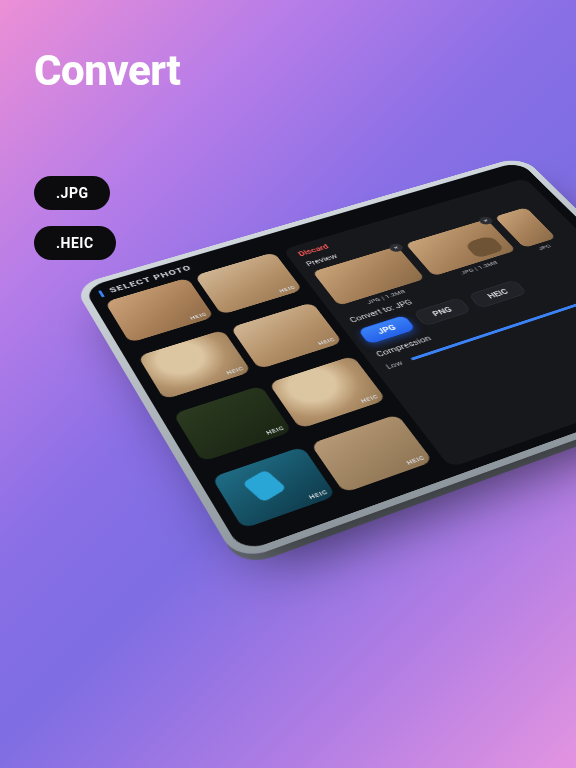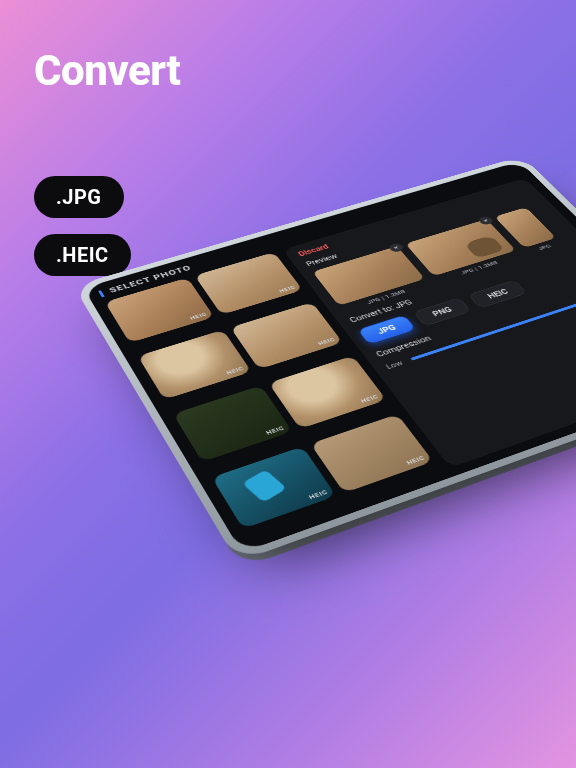--- a/index.html
+++ b/index.html
@@ -13,21 +13,21 @@
     position: absolute; top: 48px; left: 34px;
     color: #fff; font-weight: 800; font-size: 42px; line-height: 1.1;
     letter-spacing: -0.5px;
   }
   .chips {
     position: absolute; top: 176px; left: 34px;
     display: flex; flex-direction: column; gap: 16px;
   }
   .chip {
     background: #0c0c0f; color: #fff; border-radius: 999px;
-    padding: 9px 22px; font-weight: 700; font-size: 20px; letter-spacing: 0.5px;
+    padding: 9px 22px; font-weight: 700; font-size: 14px; letter-spacing: 0.5px;
     width: fit-content;
   }
 
   
   .stage {
     position: absolute; left: 130px; top: 120px; width: 640px; height: 640px;
     perspective: 1600px; perspective-origin: 30% 40%;
   }
   .tablet {
     width: 540px; height: 420px;

